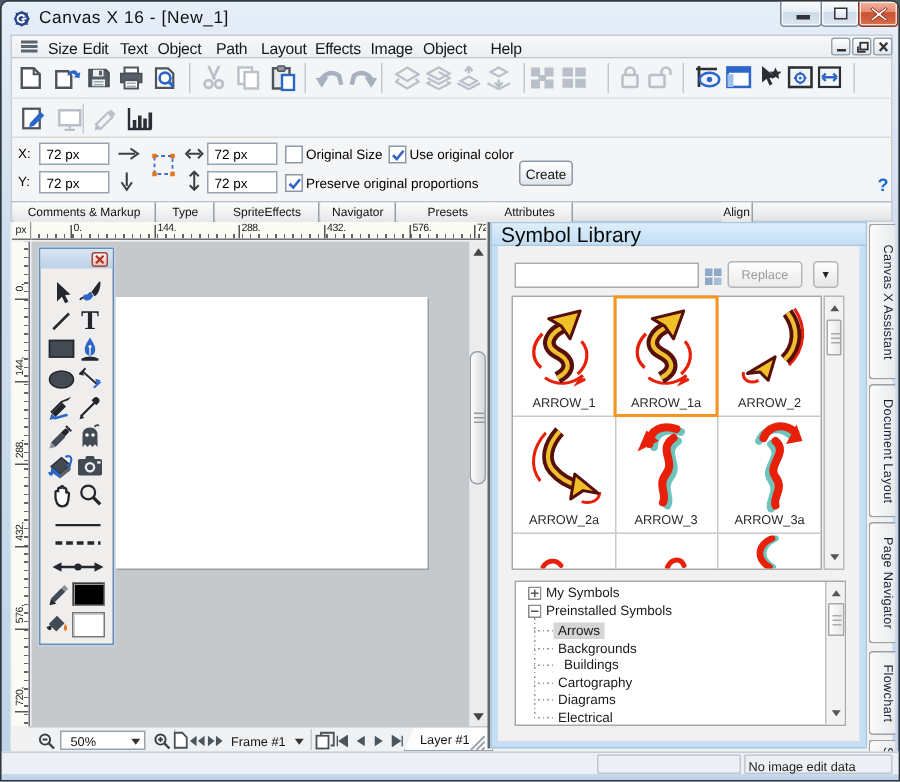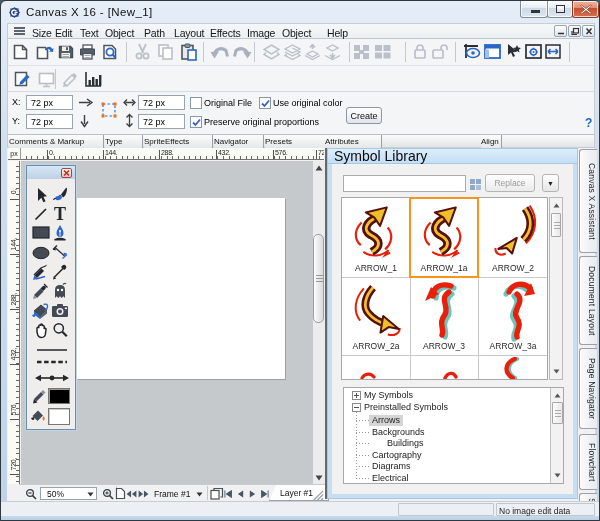--- a/index.html
+++ b/index.html
@@ -15,21 +15,21 @@
 .menu{top:2.5px;font-size:10.5px;letter-spacing:-0.2px;color:#15181c}
 .mdib{top:1px;width:13px;height:12px;border:1px solid #98a5b2;background:linear-gradient(#fefefe,#dfe6ee);border-radius:2px}
 #toolbar1{left:6px;top:38px;width:588px;height:26px;background:#f4f5f6;border-left:1px solid #c6cdd4;border-right:1px solid #c6cdd4}
 #toolbar2{left:6px;top:64px;width:588px;height:26px;background:#f4f5f6;border-left:1px solid #c6cdd4;border-right:1px solid #c6cdd4;border-top:1px solid #e0e3e6}
 #props{left:6px;top:90px;width:588px;height:43px;background:#f4f5f6;border-left:1px solid #c6cdd4;border-right:1px solid #c6cdd4;border-top:1px solid #d8dbde}
 .tsep{top:3px;width:1px;height:20px;background:#c3c9cf}
 .tsep2{top:3px;width:1px;height:20px;background:#c3c9cf}
 .pin{width:47px;height:15px;background:#fff;border:1px solid #98a4b2;font-size:9px;color:#000;padding:2px 0 0 4px}
 .cb{width:12px;height:12px;background:#fff;border:1px solid #8a98a8}
 #tabstrip{left:6px;top:133px;width:588px;height:14px;background:linear-gradient(#fafafa,#e2e4e6);border:1px solid #c6cdd4;border-top:1px solid #b9c0c7}
-.tab{top:0;height:14px;border-right:1px solid #9aa0a6;font-size:8px;color:#111;text-align:left;line-height:14px;background:linear-gradient(#fcfcfc,#e3e5e7)}
+.tab{top:0;height:14px;border-right:1px solid #9aa0a6;font-size:8px;color:#111;text-align:center;line-height:14px;background:linear-gradient(#fcfcfc,#e3e5e7)}
 #main{left:6px;top:147px;width:588px;height:353px;background:#f1f1f1}
 
 #hruler{left:20px;top:147px;width:303px;height:12px;background:#fbfbf6;border-bottom:1px solid #6e7073;overflow:hidden}
 #corner{left:7px;top:147px;width:13px;height:12px;background:#fbfbf6;border-right:1px solid #999;border-bottom:1px solid #6e7073;font-size:7px;color:#222;line-height:12px;text-align:center}
 #vruler{left:7px;top:160px;width:12px;height:323px;background:#fbfbf6;border-right:1px solid #6e7073;overflow:hidden}
 .rlab{position:absolute;font-size:7px;color:#222;letter-spacing:-0.3px}
 .tick{position:absolute;background:#555}
 #canvas{left:20px;top:160px;width:292px;height:323px;background:#c6c9cc;overflow:hidden}
 #page{left:56px;top:37px;width:208px;height:181px;background:#fff;box-shadow:1px 1px 0 #9aa0a4}
 
@@ -304,21 +304,21 @@
           <rect x="14.5" y="14.5" width="3" height="3"></rect>
         </g>
       </svg>
     <svg class="a" style="left:115px;top:6px" width="13" height="9" viewBox="0 0 13 9">
         <path d="M2.5 4.5 h8 M4 1.5 l-3 3 3 3 M9 1.5 l3 3 -3 3" stroke="#3a3f46" stroke-width="1.3" fill="none"></path>
       </svg>
     <svg class="a" style="left:117px;top:21px" width="9" height="15" viewBox="0 0 9 15">
         <path d="M4.5 2.5 v10 M1.5 4.5 l3 -3 3 3 M1.5 10.5 l3 3 3 -3" stroke="#3a3f46" stroke-width="1.3" fill="none"></path>
       </svg>
     <div class="cb a" style="left:182px;top:5px"></div>
-    <div class="a" style="left:196px;top:6px;font-size:9px;color:#000">Original File</div>
+    <div class="a" style="left:196px;top:6px;font-size:9px;color:#000">Original Size</div>
     <div class="cb a" style="left:251px;top:5px">
         <svg width="9" height="9" viewBox="0 0 9 9" style="margin:0.5px">
           <path d="M1 4.5 L3.5 7 L8 1.5" stroke="#3464c8" stroke-width="1.8" fill="none"></path>
         </svg>
       </div>
     <div class="a" style="left:265px;top:6px;font-size:9px;color:#000">Use original color</div>
     <div class="cb a" style="left:182px;top:24px">
         <svg width="9" height="9" viewBox="0 0 9 9" style="margin:0.5px">
           <path d="M1 4.5 L3.5 7 L8 1.5" stroke="#3464c8" stroke-width="1.8" fill="none"></path>
         </svg>
@@ -671,21 +671,21 @@
       <div class="a" style="left:20px;top:2px">My Symbols</div>
       <svg class="a" style="left:8px;top:15px" width="9" height="9" viewBox="0 0 9 9">
           <rect x="0.5" y="0.5" width="8" height="8" fill="#fff" stroke="#8a8a8a"></rect>
           <path d="M2 4.5 h5" stroke="#555" stroke-width="1"></path>
         </svg>
       <div class="a" style="left:20px;top:14px">Preinstalled Symbols</div>
       <div class="a" style="left:12px;top:24px;width:1px;height:64px;background:repeating-linear-gradient(180deg,#999 0 1px,transparent 1px 3px)"></div>
       <div class="a" style="left:25px;top:27px;width:34px;height:11px;background:#d5d5d5"></div>
       <div class="a" style="left:28px;top:27px">Arrows</div>
       <div class="a" style="left:28px;top:39px">Backgrounds</div>
-      <div class="a" style="left:43px;top:50px">Buildings</div>
+      <div class="a" style="left:32px;top:50px">Buildings</div>
       <div class="a" style="left:28px;top:62px">Cartography</div>
       <div class="a" style="left:28px;top:73px">Diagrams</div>
       <div class="a" style="left:28px;top:85px">Electrical</div>
       <div class="a" style="left:12px;top:32px;width:13px;height:1px;background:repeating-linear-gradient(90deg,#999 0 1px,transparent 1px 3px)"></div>
       <div class="a" style="left:12px;top:44px;width:13px;height:1px;background:repeating-linear-gradient(90deg,#999 0 1px,transparent 1px 3px)"></div>
       <div class="a" style="left:12px;top:55px;width:13px;height:1px;background:repeating-linear-gradient(90deg,#999 0 1px,transparent 1px 3px)"></div>
       <div class="a" style="left:12px;top:67px;width:13px;height:1px;background:repeating-linear-gradient(90deg,#999 0 1px,transparent 1px 3px)"></div>
       <div class="a" style="left:12px;top:78px;width:13px;height:1px;background:repeating-linear-gradient(90deg,#999 0 1px,transparent 1px 3px)"></div>
       <div class="a" style="left:12px;top:90px;width:13px;height:1px;background:repeating-linear-gradient(90deg,#999 0 1px,transparent 1px 3px)"></div>
       <div class="a" style="left:206px;top:0px;width:14px;height:95px;background:#f2f2f2;border-left:1px solid #c0c0c0">

